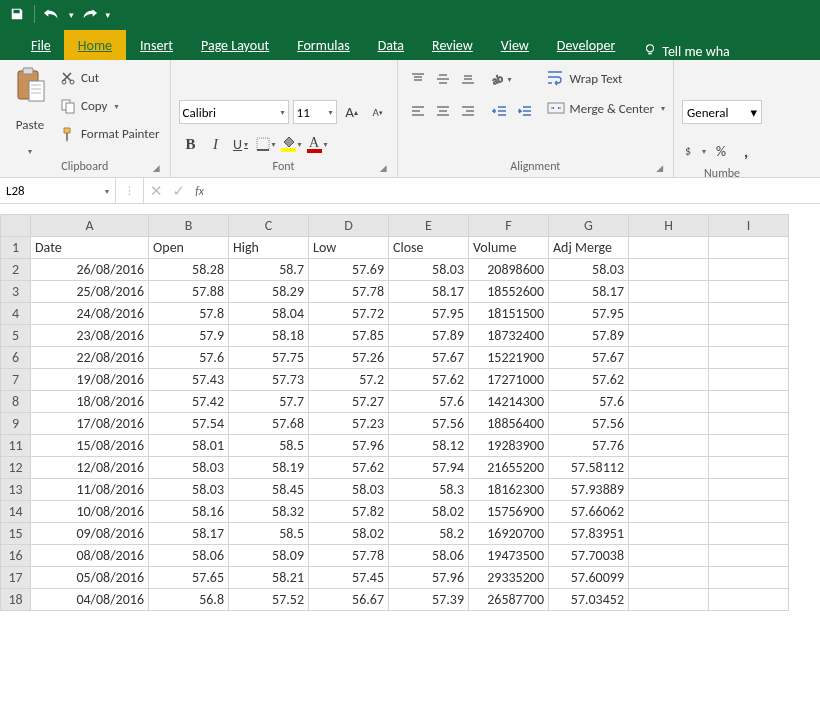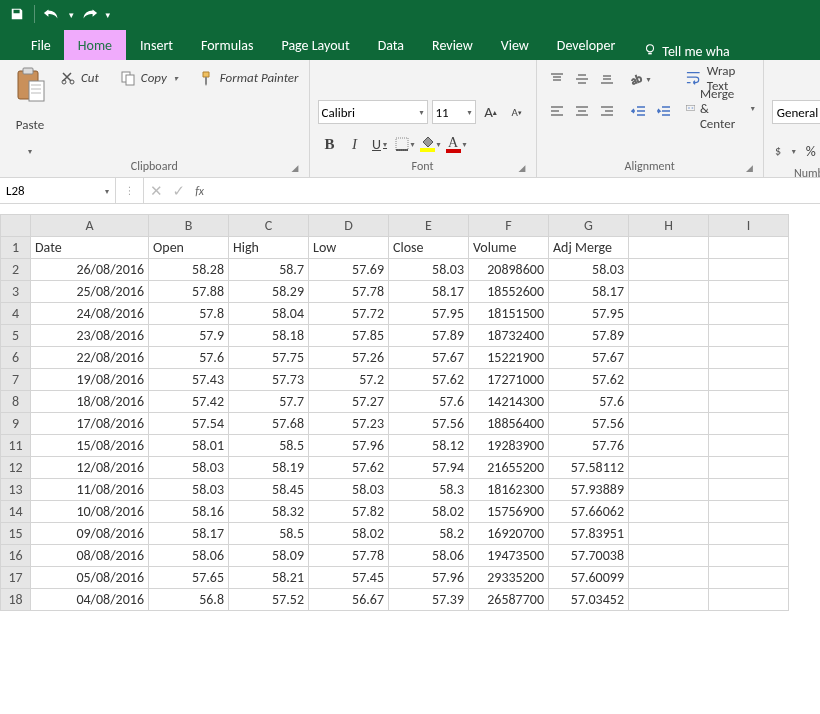--- a/index.html
+++ b/index.html
@@ -7,38 +7,38 @@
 
   
   .titlebar { height: 28px; background: #0e6838; display: flex; align-items: center; padding: 0 6px; gap: 4px; }
   .titlebar .qat-btn { width: 22px; height: 22px; display: flex; align-items: center; justify-content: center; color: #fff; font-size: 12px; }
   .titlebar .qat-btn svg { fill: #fff; }
   .qat-sep { width: 1px; height: 18px; background: rgba(255,255,255,0.3); margin: 0 2px;}
   .expand-arrow { font-size: 9px; color:#fff; margin-left:2px; }
 
   
   .tabstrip { height: 32px; background: #0e6838; display: flex; align-items: flex-end; padding-left: 18px; color: #fff; font-size: 14px; }
-  .tabstrip .tab { padding: 7px 14px; height: 30px; display:flex; align-items:center; cursor:pointer; }
-  .tabstrip .tab.active { background: #f0abfc; color: #217346; }
+  .tabstrip .tab { padding: 7px 14px; height: 30px; display:flex; align-items:center; cursor:pointer;text-decoration:underline; }
+  .tabstrip .tab.active { background: #eab308; color: #217346; }
   .tabstrip .tab.file { padding: 7px 13px; }
   .tabstrip .tell { margin-left: 14px; display:flex; align-items:flex-start; gap:5px; }
   .bulb { width:14px; height:14px; }
 
   
   .ribbon { height: 118px; background: #f3f3f3; border-bottom: 1px solid #d6d6d6; display: flex; font-size: 13px; }
   .group { border-right: 1px solid #d6d6d6; display:flex; flex-direction:column; padding: 4px 8px 0 8px; position:relative;}
   .group-body { flex:1; display:flex; gap:4px; }
   .group-label { text-align:center; font-size:12px; color:#666; padding:2px 0 4px 0; position:relative; }
   .group-label .launcher { position:absolute; right:2px; bottom:4px; font-size:9px; color:#888; }
 
   .paste-block { display:flex; flex-direction:column; align-items:center; width:44px; justify-content: space-between;}
   .paste-icon { width:32px; height:36px; margin-top:3px;}
   .paste-label { font-size:13px; color:#444; }
   .paste-drop { font-size:8px; color:#666; margin-bottom:1px; }
-  .clip-right { display:flex; flex-direction:row; gap:17px; padding-left:2px; padding-top:2px;font-style:italic;}
+  .clip-right { display:flex; flex-direction:column; gap:5px; padding-left:2px; padding-top:2px;}
   .clip-item { display:flex; align-items:center; gap:5px; font-size:13px; color:#444; height:23px; padding:0 2px; white-space: nowrap;}
   .clip-item svg { flex-shrink:0;}
   .drop-caret { font-size:8px; color:#666; margin-left:2px;}
 
   .font-top { display:flex; gap:4px; align-items:center; }
   .font-select { height:24px; border:1px solid #ccc; background:#fff; font-size:13px; padding:0 3px; display:flex; align-items:center; justify-content:space-between;}
   .font-select .arrow { font-size:8px; color:#666; margin-left:3px;}
   .sz-btn { width:22px; height:24px; display:flex; align-items:center; justify-content:center; font-size:13px; color:#444;}
   .font-col { display:flex; flex-direction:column; gap:7px; padding-top:2px;margin-top:34px;}
   .btnrow { display:flex; gap:1px; align-items:center;}
@@ -104,22 +104,22 @@
         <path d="M14 2l5 4-5 4V7c-4 0-8 1-10 5 0-6 5-9 10-9V2z"></path>
       </svg>
   </div>
   <span class="expand-arrow">▾</span>
 </div>
 
 <div class="tabstrip">
   <div class="tab file">File</div>
   <div class="tab active">Home</div>
   <div class="tab">Insert</div>
+  <div class="tab">Page Layout</div>
   <div class="tab">Formulas</div>
-  <div class="tab">Page Layout</div>
   <div class="tab">Data</div>
   <div class="tab">Review</div>
   <div class="tab">View</div>
   <div class="tab">Developer</div>
   <div class="tell">
     <svg class="bulb" viewBox="0 0 16 16">
         <circle cx="8" cy="6" r="4" fill="none" stroke="#fff" stroke-width="1.2"></circle>
         <path d="M6 11h4v2H6z" fill="#fff"></path>
       </svg>
     <span>Tell me wha</span>

